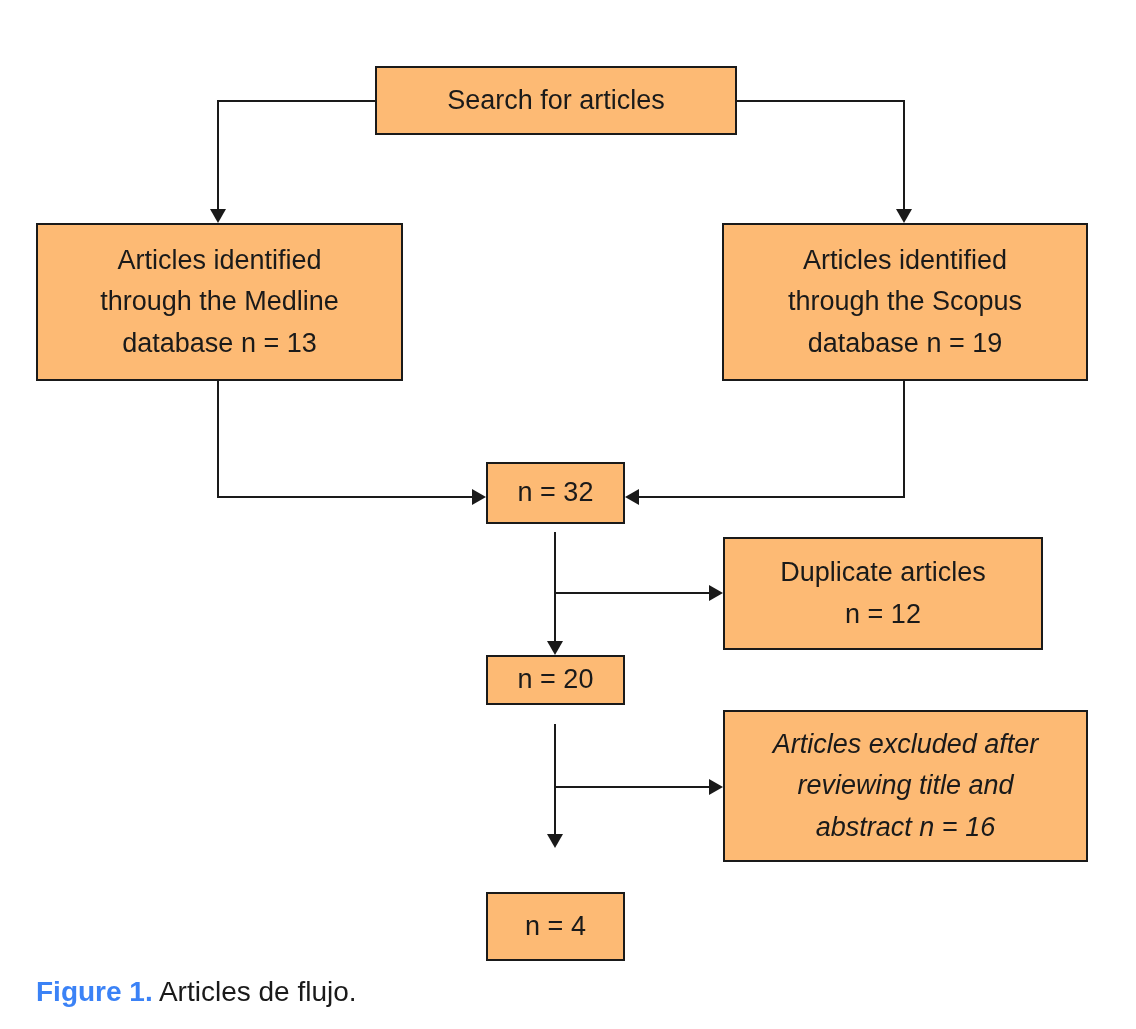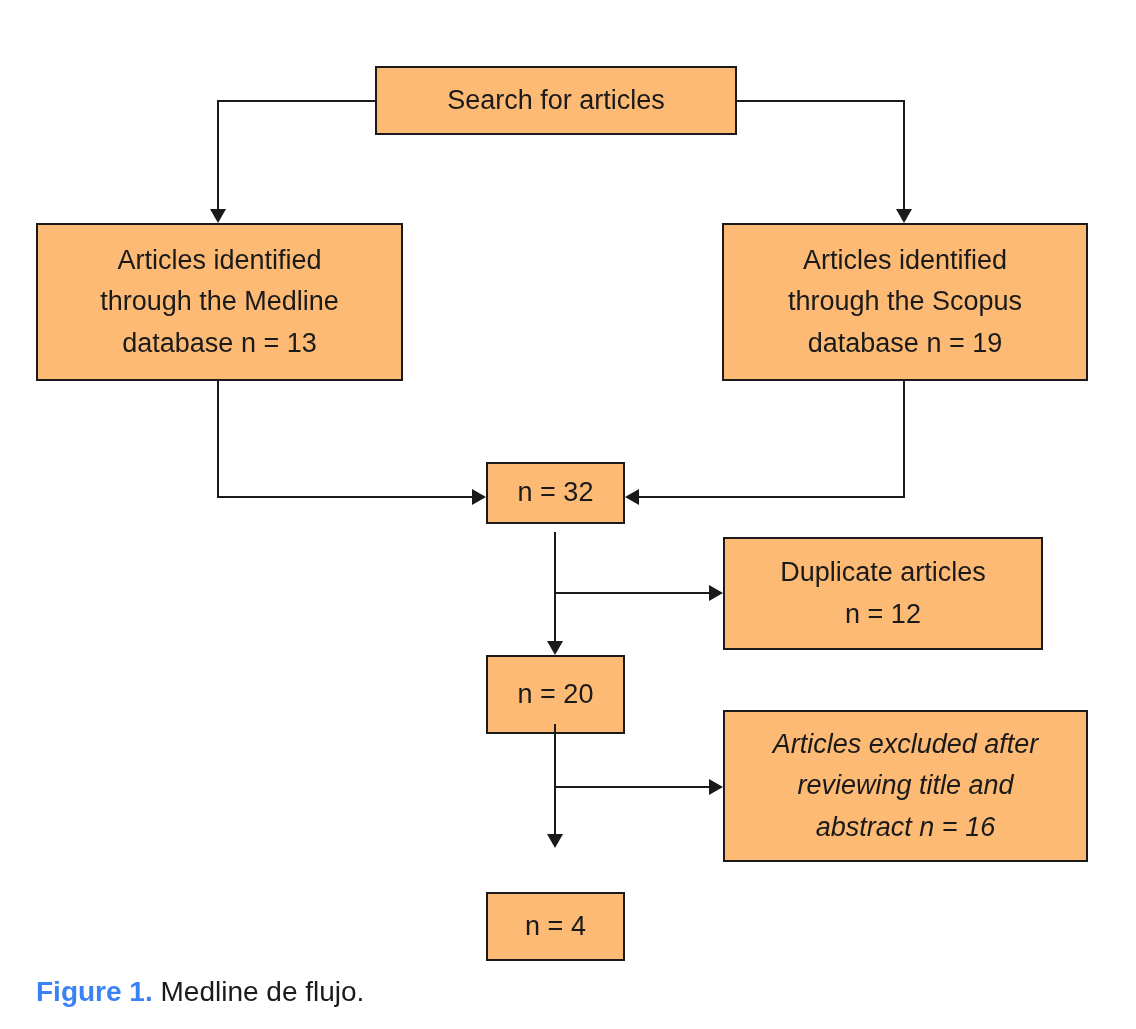--- a/index.html
+++ b/index.html
@@ -28,21 +28,21 @@
     white-space: pre-line;
     font-size: 27px;
     line-height: 1.52;
   }
   
   .n-search   { left: 375px; top: 66px;  width: 362px; height: 69px;  }
   .n-medline  { left: 36px;  top: 223px; width: 367px; height: 158px; }
   .n-scopus   { left: 722px; top: 223px; width: 366px; height: 158px; }
   .n-total    { left: 486px; top: 462px; width: 139px; height: 62px;  }
   .n-dup      { left: 723px; top: 537px; width: 320px; height: 113px; }
-  .n-after    { left: 486px; top: 655px; width: 139px; height: 79px;  }
+  .n-after    { left: 486px; top: 655px; width: 139px; height: 50px;  }
   .n-excl     { left: 723px; top: 710px; width: 365px; height: 152px; font-style: italic; }
   .n-final    { left: 486px; top: 892px; width: 139px; height: 69px;  }
 
   .line {
     position: absolute;
     background: #1a1a1a;
   }
   .arrow {
     position: absolute;
     width: 0;
@@ -116,15 +116,15 @@
   <div class="line" style="left:554px; top:532px; width:2px; height:109px;"></div>
   <div class="arrow down" style="left:547px; top:641px;"></div>
   <div class="line" style="left:554px; top:592px; width:155px; height:2px;"></div>
   <div class="arrow right" style="left:709px; top:585px;"></div>
 
   <div class="line" style="left:554px; top:724px; width:2px; height:110px;"></div>
   <div class="arrow down" style="left:547px; top:834px;"></div>
   <div class="line" style="left:554px; top:786px; width:155px; height:2px;"></div>
   <div class="arrow right" style="left:709px; top:779px;"></div>
 
-  <p class="caption"><span class="fig-label">Figure 1.</span> <span>Medline de flujo.</span></p>
+  <p class="caption"><span class="fig-label">Figure 1.</span> <span>Articles de flujo.</span></p>
 
 </div>
 
 </body></html>

